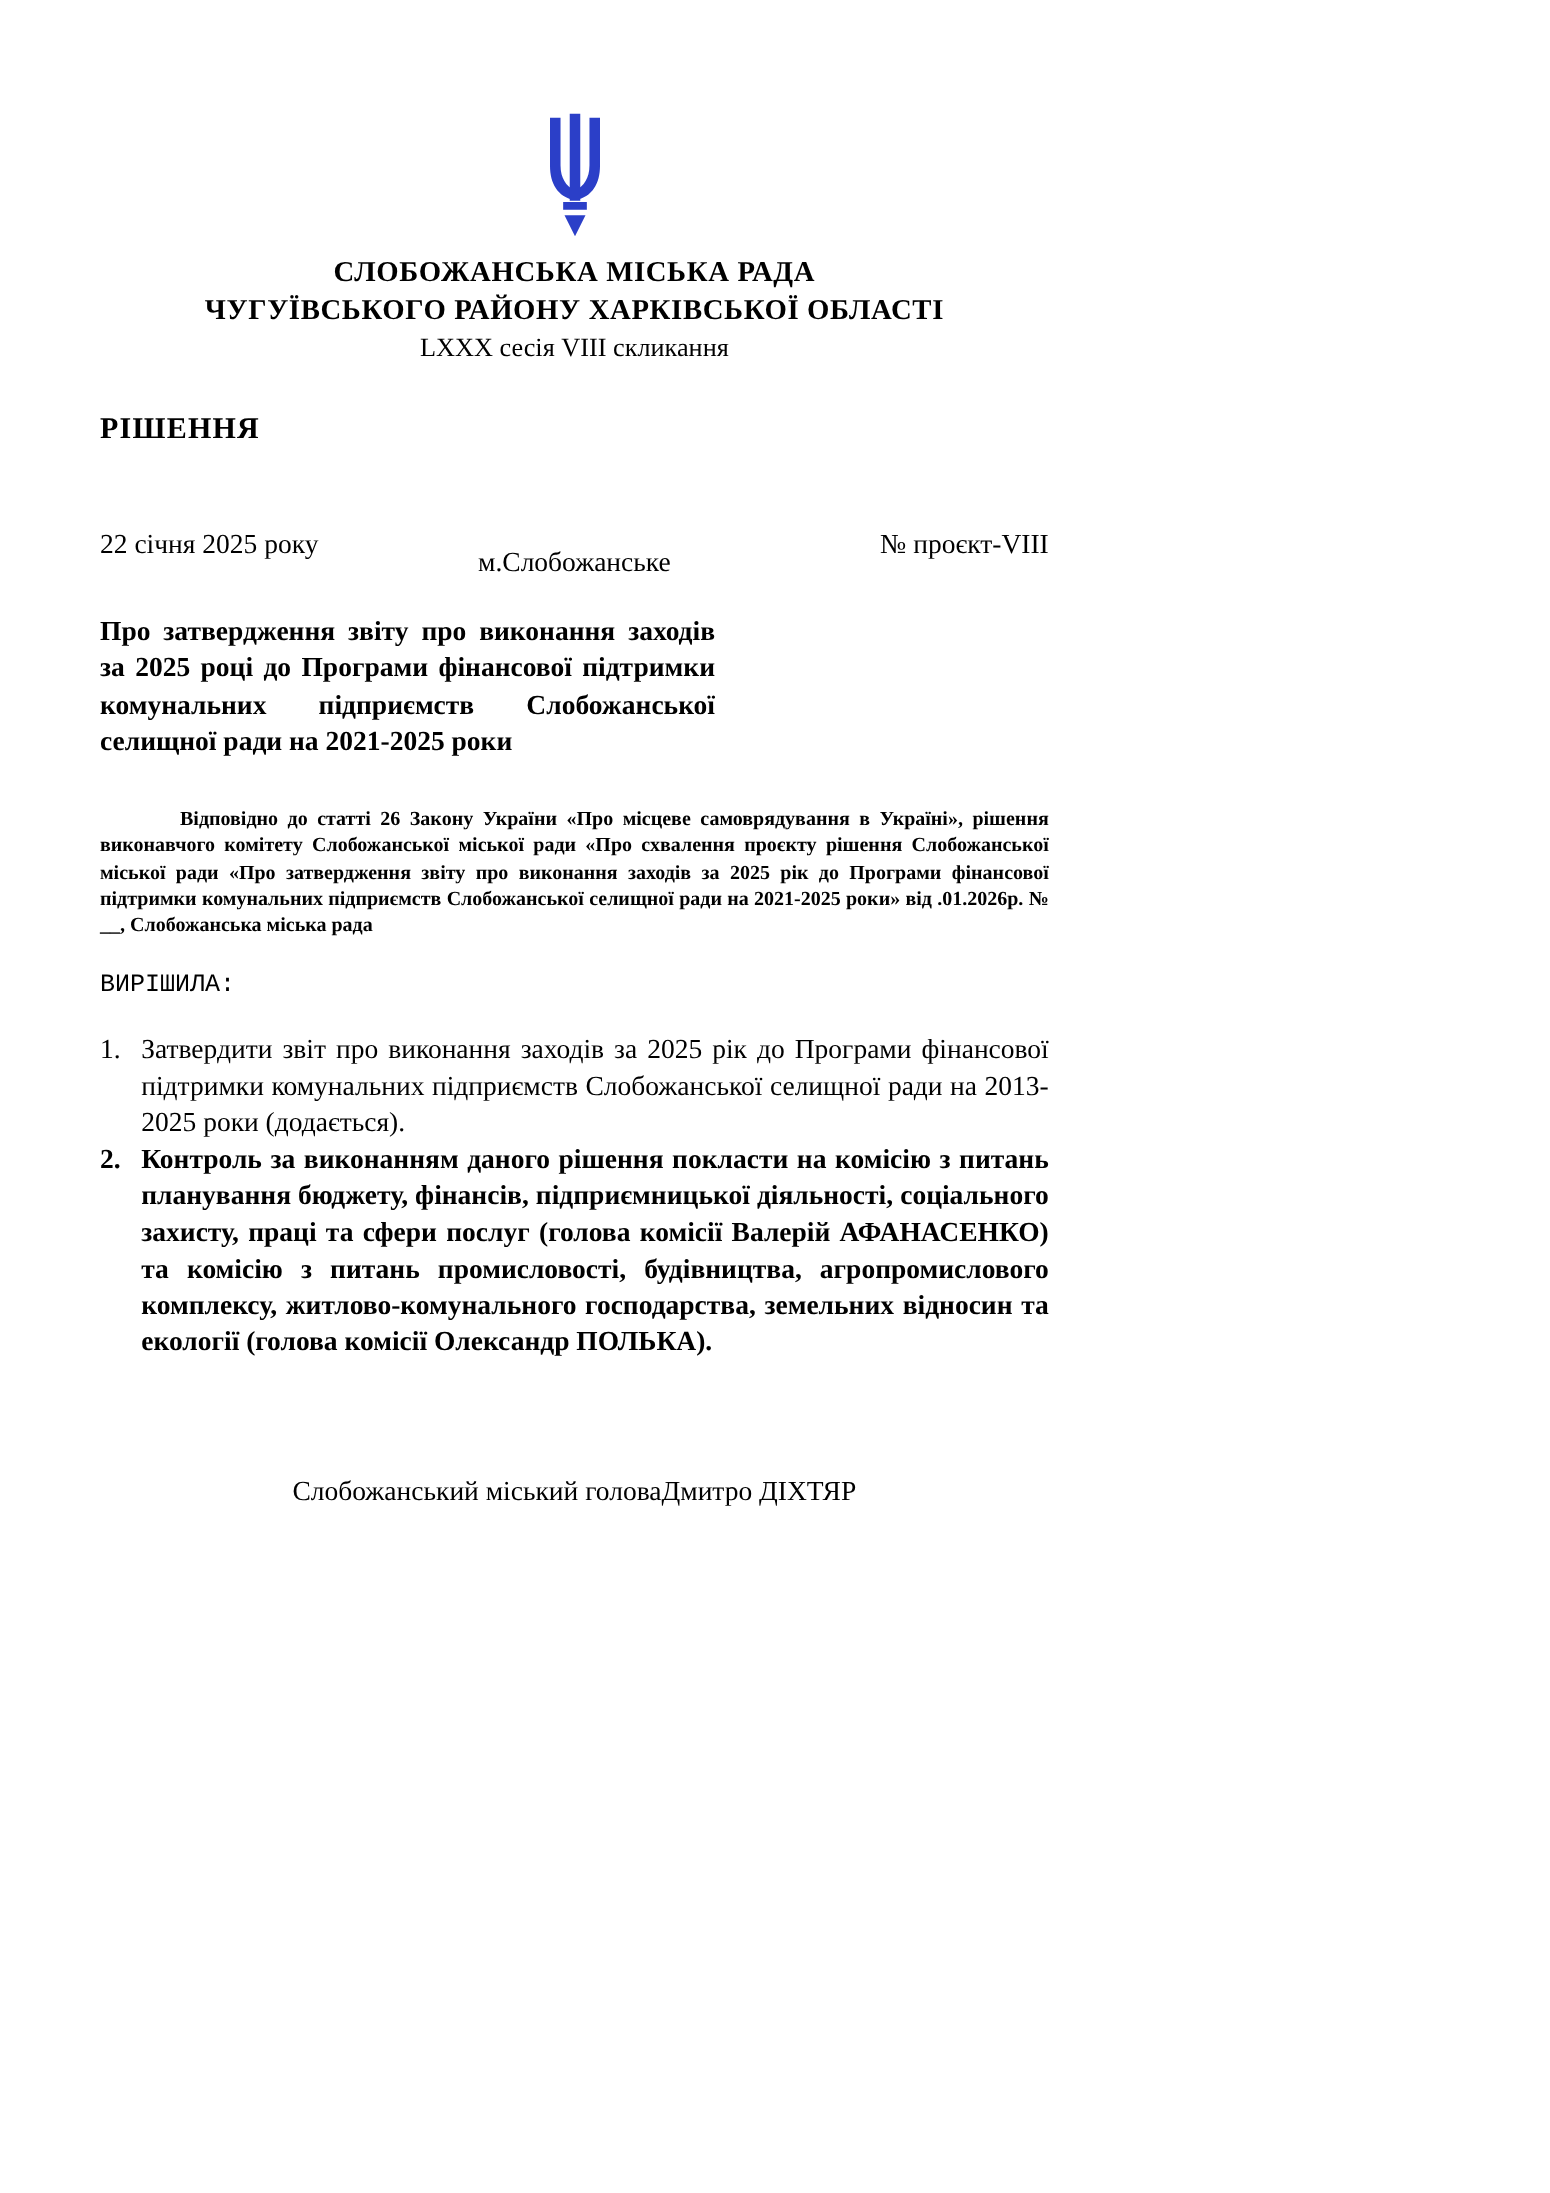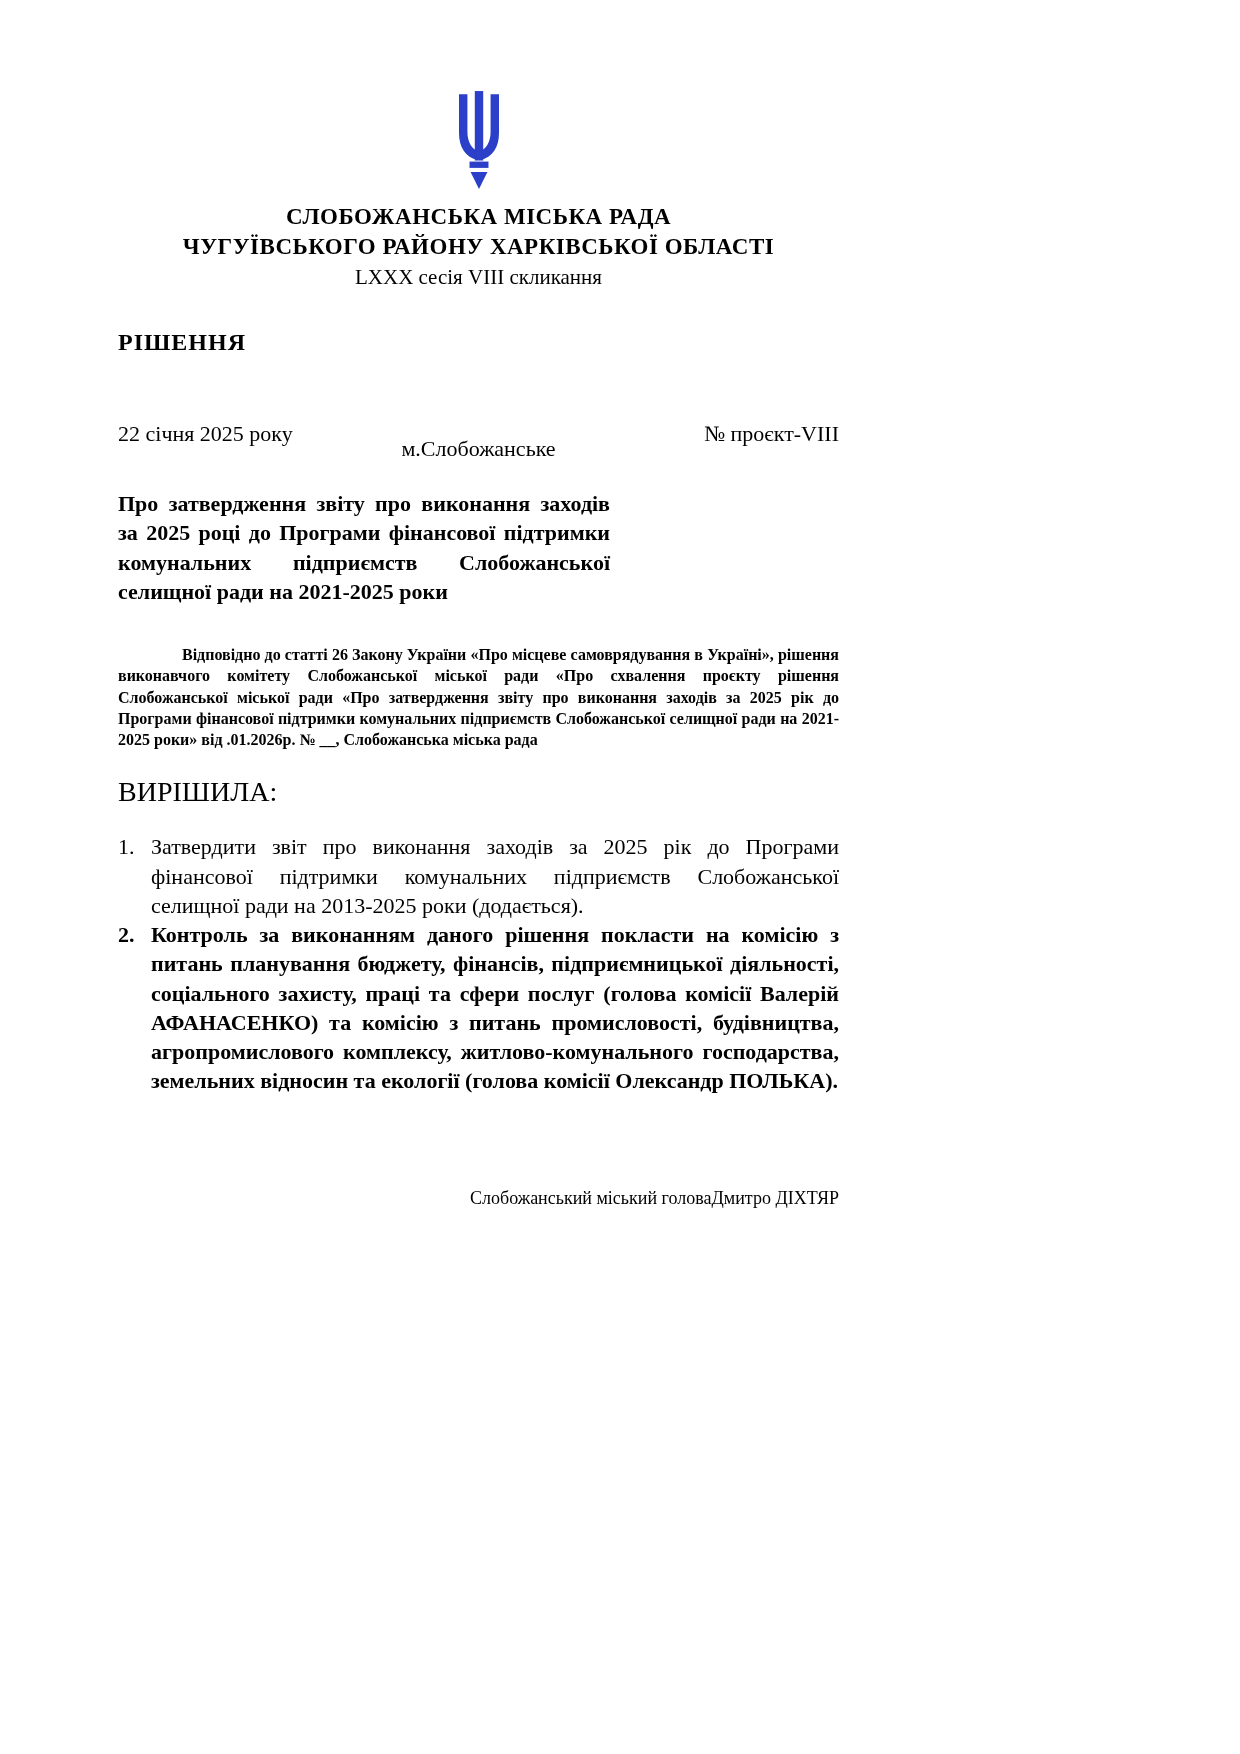--- a/index.html
+++ b/index.html
@@ -7,21 +7,21 @@
   body {
     width: 1240px;
     height: 1754px;
     font-family: "Liberation Serif", serif;
     color: #000000;
     position: relative;
   }
   .page {
     width: 1024px;
     height: 1754px;
-    padding: 90px 185px 0 118px;
+    padding: 90px 185px 0 80px;
   }
   .emblem-wrap {
     text-align: center;
     margin-bottom: 8px;
   }
   .emblem-wrap svg { display: inline-block; }
   .header-block {
     text-align: center;
     line-height: 1.3;
   }
@@ -60,44 +60,45 @@
   .preamble {
     margin-top: 38px;
     font-size: 16px;
     line-height: 1.33;
     text-align: justify;
     text-indent: 64px;
     font-weight: bold;
   }
   .resolved {
     margin-top: 26px;
-    font-size: 28px;
+    font-size: 20px;
+    font-family: Liberation Mono, monospace;
   }
   .items {
     margin-top: 24px;
     font-size: 22px;
     line-height: 1.33;
   }
   .item {
     display: flex;
     align-items: flex-start;
   }
   .item-number {
     flex: 0 0 33px;
   }
   .item-text {
     flex: 1 1 auto;
     text-align: justify;
   }
   .item.bold { font-weight: bold; }
   .signature-line {
     margin-top: 92px;
-    font-size: 18px;
+    font-size: 22px;
     display: flex;
-    justify-content: flex-end;
+    justify-content: center;
   }
 </style>
 </head>
 <body>
 
 <div class="page">
 
   <div class="emblem-wrap">
     <span>
       <svg width="64" height="100" viewBox="0 0 120 190" xmlns="http://www.w3.org/2000/svg">

